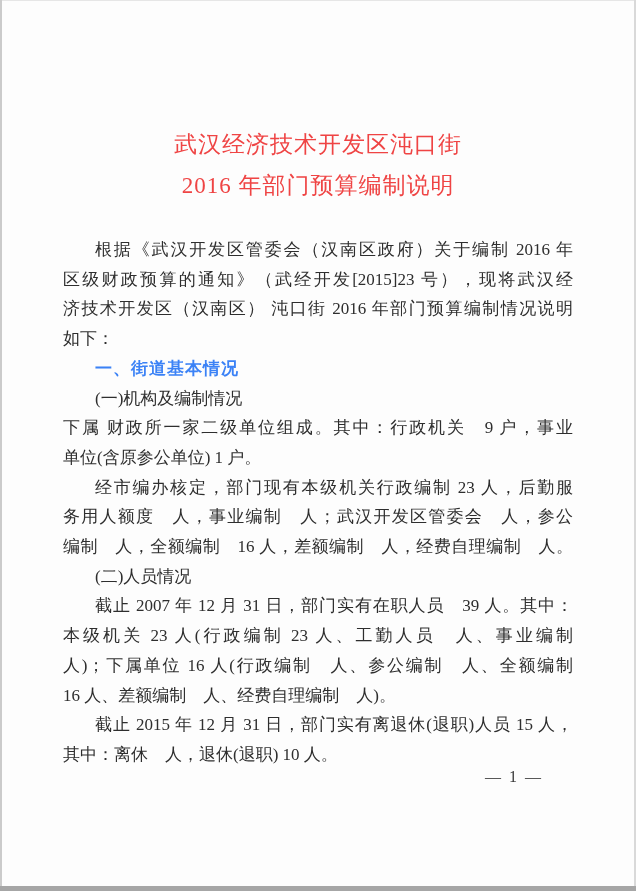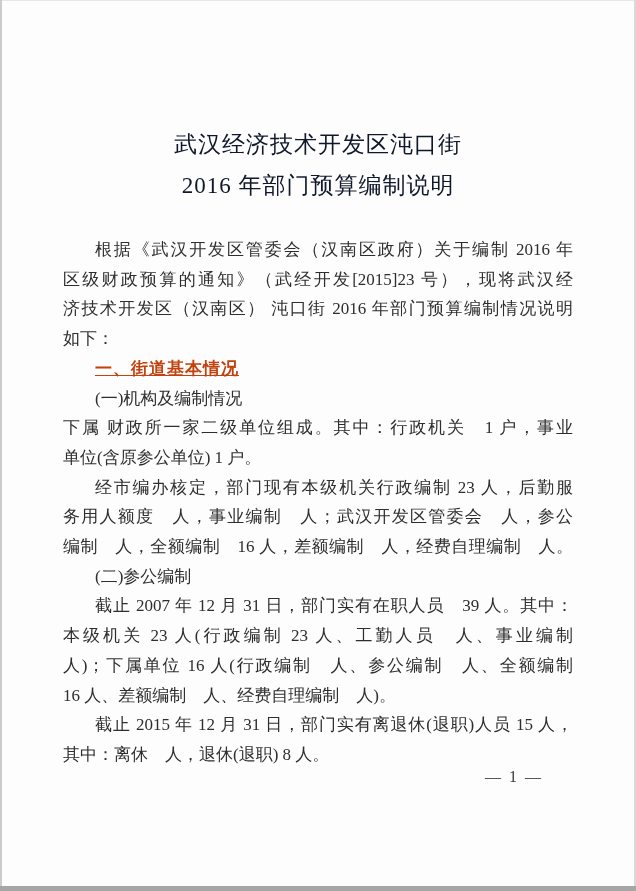--- a/index.html
+++ b/index.html
@@ -28,44 +28,43 @@
     width: 636px;
     box-sizing: border-box;
     padding: 0 63px;
   }
   .title-block {
     margin-top: 124px;
     text-align: center;
     font-size: 23px;
     line-height: 41px;
     letter-spacing: 1px;
-    color: #0f172a;
+    color: #ef4444;
   }
   .body-text {
     margin-top: 29px;
     font-size: 17px;
     line-height: 29.7px;
   }
   .line {
     text-align: left;
     white-space: nowrap;
   }
   .line.fill {
     white-space: normal;
     text-align: justify;
     text-align-last: justify;
     text-justify: inter-character;
   }
   .line.ind { text-indent: 32px; }
   .line.head {
     font-family: "Liberation Sans", "DejaVu Sans", sans-serif;
     font-weight: bold;
-    color: #c2410c;
+    color: #3b82f6;
     letter-spacing: 1px;
-    text-decoration: underline;
   }
   .footer-line {
     margin-top: -2px;
     text-align: right;
     padding-right: 30px;
     font-size: 16px;
     color: #3a3a3a;
     letter-spacing: 2px;
   }
 </style>
@@ -81,32 +80,32 @@
       <div class="title-line">2016 年部门预算编制说明</div>
     </div>
 
     <div class="body-text">
       <div class="line ind fill">根据《武汉开发区管委会（汉南区政府）关于编制 2016 年</div>
       <div class="line fill">区级财政预算的通知》（武经开发[2015]23 号），现将武汉经</div>
       <div class="line fill">济技术开发区（汉南区） 沌口街 2016 年部门预算编制情况说明</div>
       <div class="line">如下：</div>
       <div class="line ind head">一、街道基本情况</div>
       <div class="line ind">(一)机构及编制情况</div>
-      <div class="line fill">下属 财政所一家二级单位组成。其中：行政机关　1 户，事业</div>
+      <div class="line fill">下属 财政所一家二级单位组成。其中：行政机关　9 户，事业</div>
       <div class="line">单位(含原参公单位) 1 户。</div>
       <div class="line ind fill">经市编办核定，部门现有本级机关行政编制 23 人，后勤服</div>
       <div class="line fill">务用人额度　人，事业编制　人；武汉开发区管委会　人，参公</div>
       <div class="line fill">编制　人，全额编制　16 人，差额编制　人，经费自理编制　人。</div>
-      <div class="line ind">(二)参公编制</div>
+      <div class="line ind">(二)人员情况</div>
       <div class="line ind fill">截止 2007 年 12 月 31 日，部门实有在职人员　39 人。其中：</div>
       <div class="line fill">本级机关 23 人(行政编制 23 人、工勤人员　人、事业编制</div>
       <div class="line fill">人)；下属单位 16 人(行政编制　人、参公编制　人、全额编制</div>
       <div class="line">16 人、差额编制　人、经费自理编制　人)。</div>
       <div class="line ind fill">截止 2015 年 12 月 31 日，部门实有离退休(退职)人员 15 人，</div>
-      <div class="line">其中：离休　人，退休(退职) 8 人。</div>
+      <div class="line">其中：离休　人，退休(退职) 10 人。</div>
     </div>
 
     <div class="footer-line">— 1 —</div>
 
   </div>
 
   <div class="edge-top"></div>
   <div class="edge-left"></div>
   <div class="edge-right"></div>
   <div class="edge-bottom"></div>

